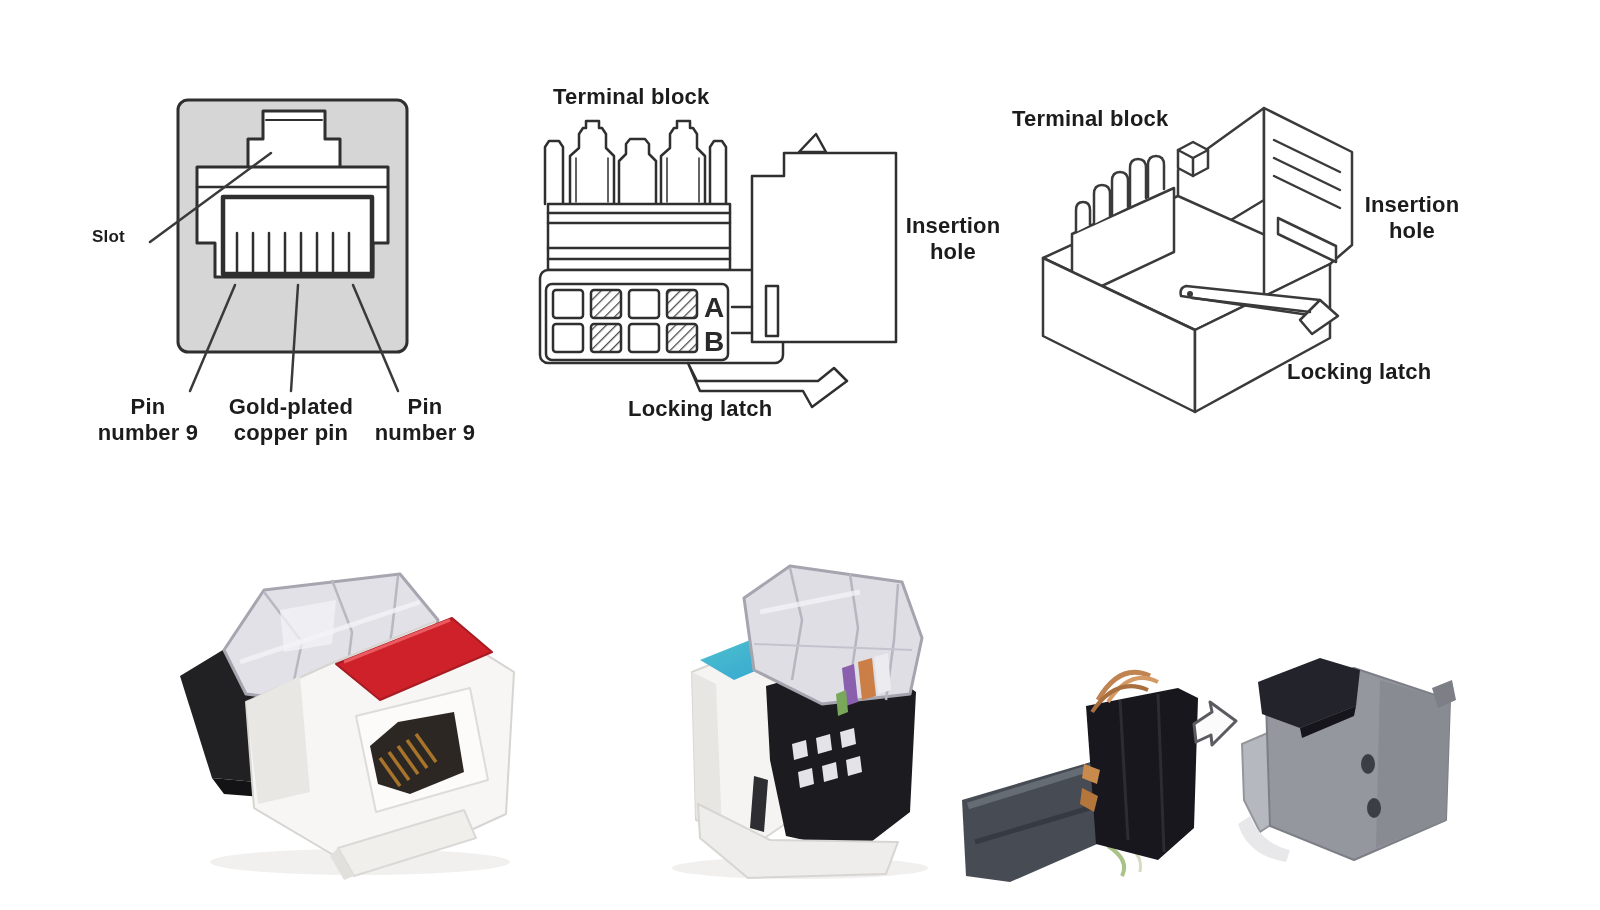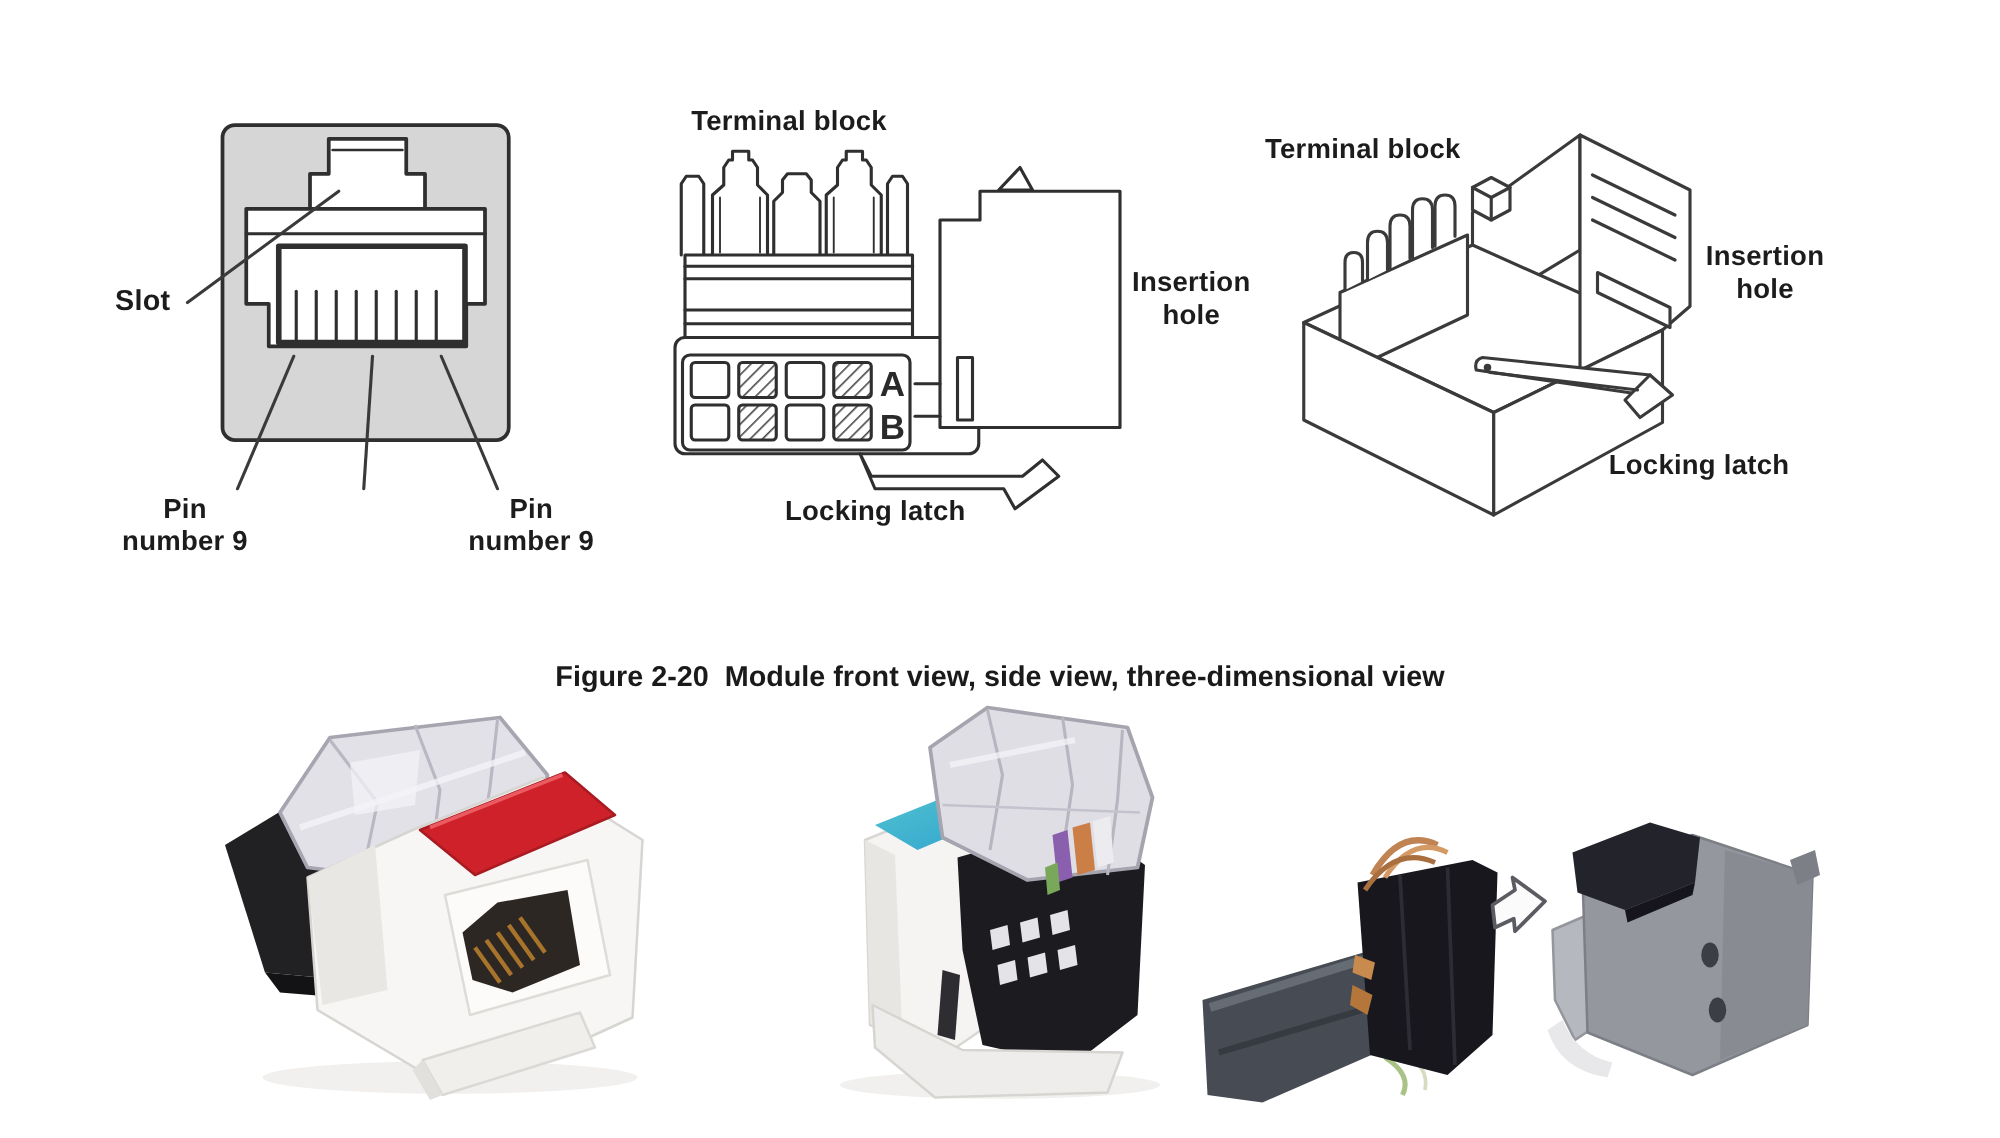--- a/index.html
+++ b/index.html
@@ -8,21 +8,21 @@
     font-family:"Liberation Sans", sans-serif;
   }
   #stage{position:absolute;inset:0;width:1600px;height:910px;}
   svg.art{position:absolute;left:0;top:0;width:1600px;height:910px;display:block;}
   .lbl{
     position:absolute;color:#1c1c1c;font-weight:bold;font-size:22px;line-height:1.16;
     letter-spacing:0.2px;
   }
   .ctr{text-align:center;}
   .nowrap{white-space:nowrap;}
-  #lbl-slot{left:92px;top:227px;font-size:23px;}
+  #lbl-slot{left:92px;top:227px;font-size:17px;}
   #lbl-pin8{left:95px;top:394px;width:106px;}
   #lbl-gold{left:223px;top:394px;width:136px;}
   #lbl-pin1{left:372px;top:394px;width:106px;}
   #lbl-sv-terminal{left:553px;top:84px;}
   #lbl-sv-insertion{left:897px;top:213px;width:112px;}
   #lbl-sv-latch{left:628px;top:396px;}
   #lbl-3d-terminal{left:1012px;top:106px;}
   #lbl-3d-insertion{left:1356px;top:192px;width:112px;}
   #lbl-3d-latch{left:1287px;top:359px;}
   #caption{
@@ -244,25 +244,25 @@
     <path d="M1258,682 L1320,658 L1360,670 L1356,706 L1300,728 L1262,714 Z" fill="#23232b"></path>
     <path d="M1300,728 L1356,706 L1354,716 L1302,738 Z" fill="#15151b"></path>
     <ellipse cx="1368" cy="764" rx="7" ry="10" fill="#3b3e44"></ellipse>
     <ellipse cx="1374" cy="808" rx="7" ry="10" fill="#3b3e44"></ellipse>
     <path d="M1250,816 Q1262,844 1290,850 L1286,862 Q1248,856 1238,824 Z" fill="#e8e8ea"></path>
   </g>
 </svg>
 
 <div class="lbl nowrap" id="lbl-slot">Slot</div>
 <div class="lbl ctr" id="lbl-pin8">Pin number 9</div>
+<div class="lbl ctr" id="lbl-gold">Gold-plated copper pin</div>
 <div class="lbl ctr" id="lbl-pin1">Pin number 9</div>
 
 <div class="lbl nowrap" id="lbl-sv-terminal">Terminal block</div>
 <div class="lbl ctr" id="lbl-sv-insertion">Insertion hole</div>
 <div class="lbl nowrap" id="lbl-sv-latch">Locking latch</div>
 
 <div class="lbl nowrap" id="lbl-3d-terminal">Terminal block</div>
 <div class="lbl ctr" id="lbl-3d-insertion">Insertion hole</div>
 <div class="lbl nowrap" id="lbl-3d-latch">Locking latch</div>
 
-<div id="caption">Figure 2-20  Module front view, side view, three-dimensional view</div>
 
 </div>
 
 </body></html>

